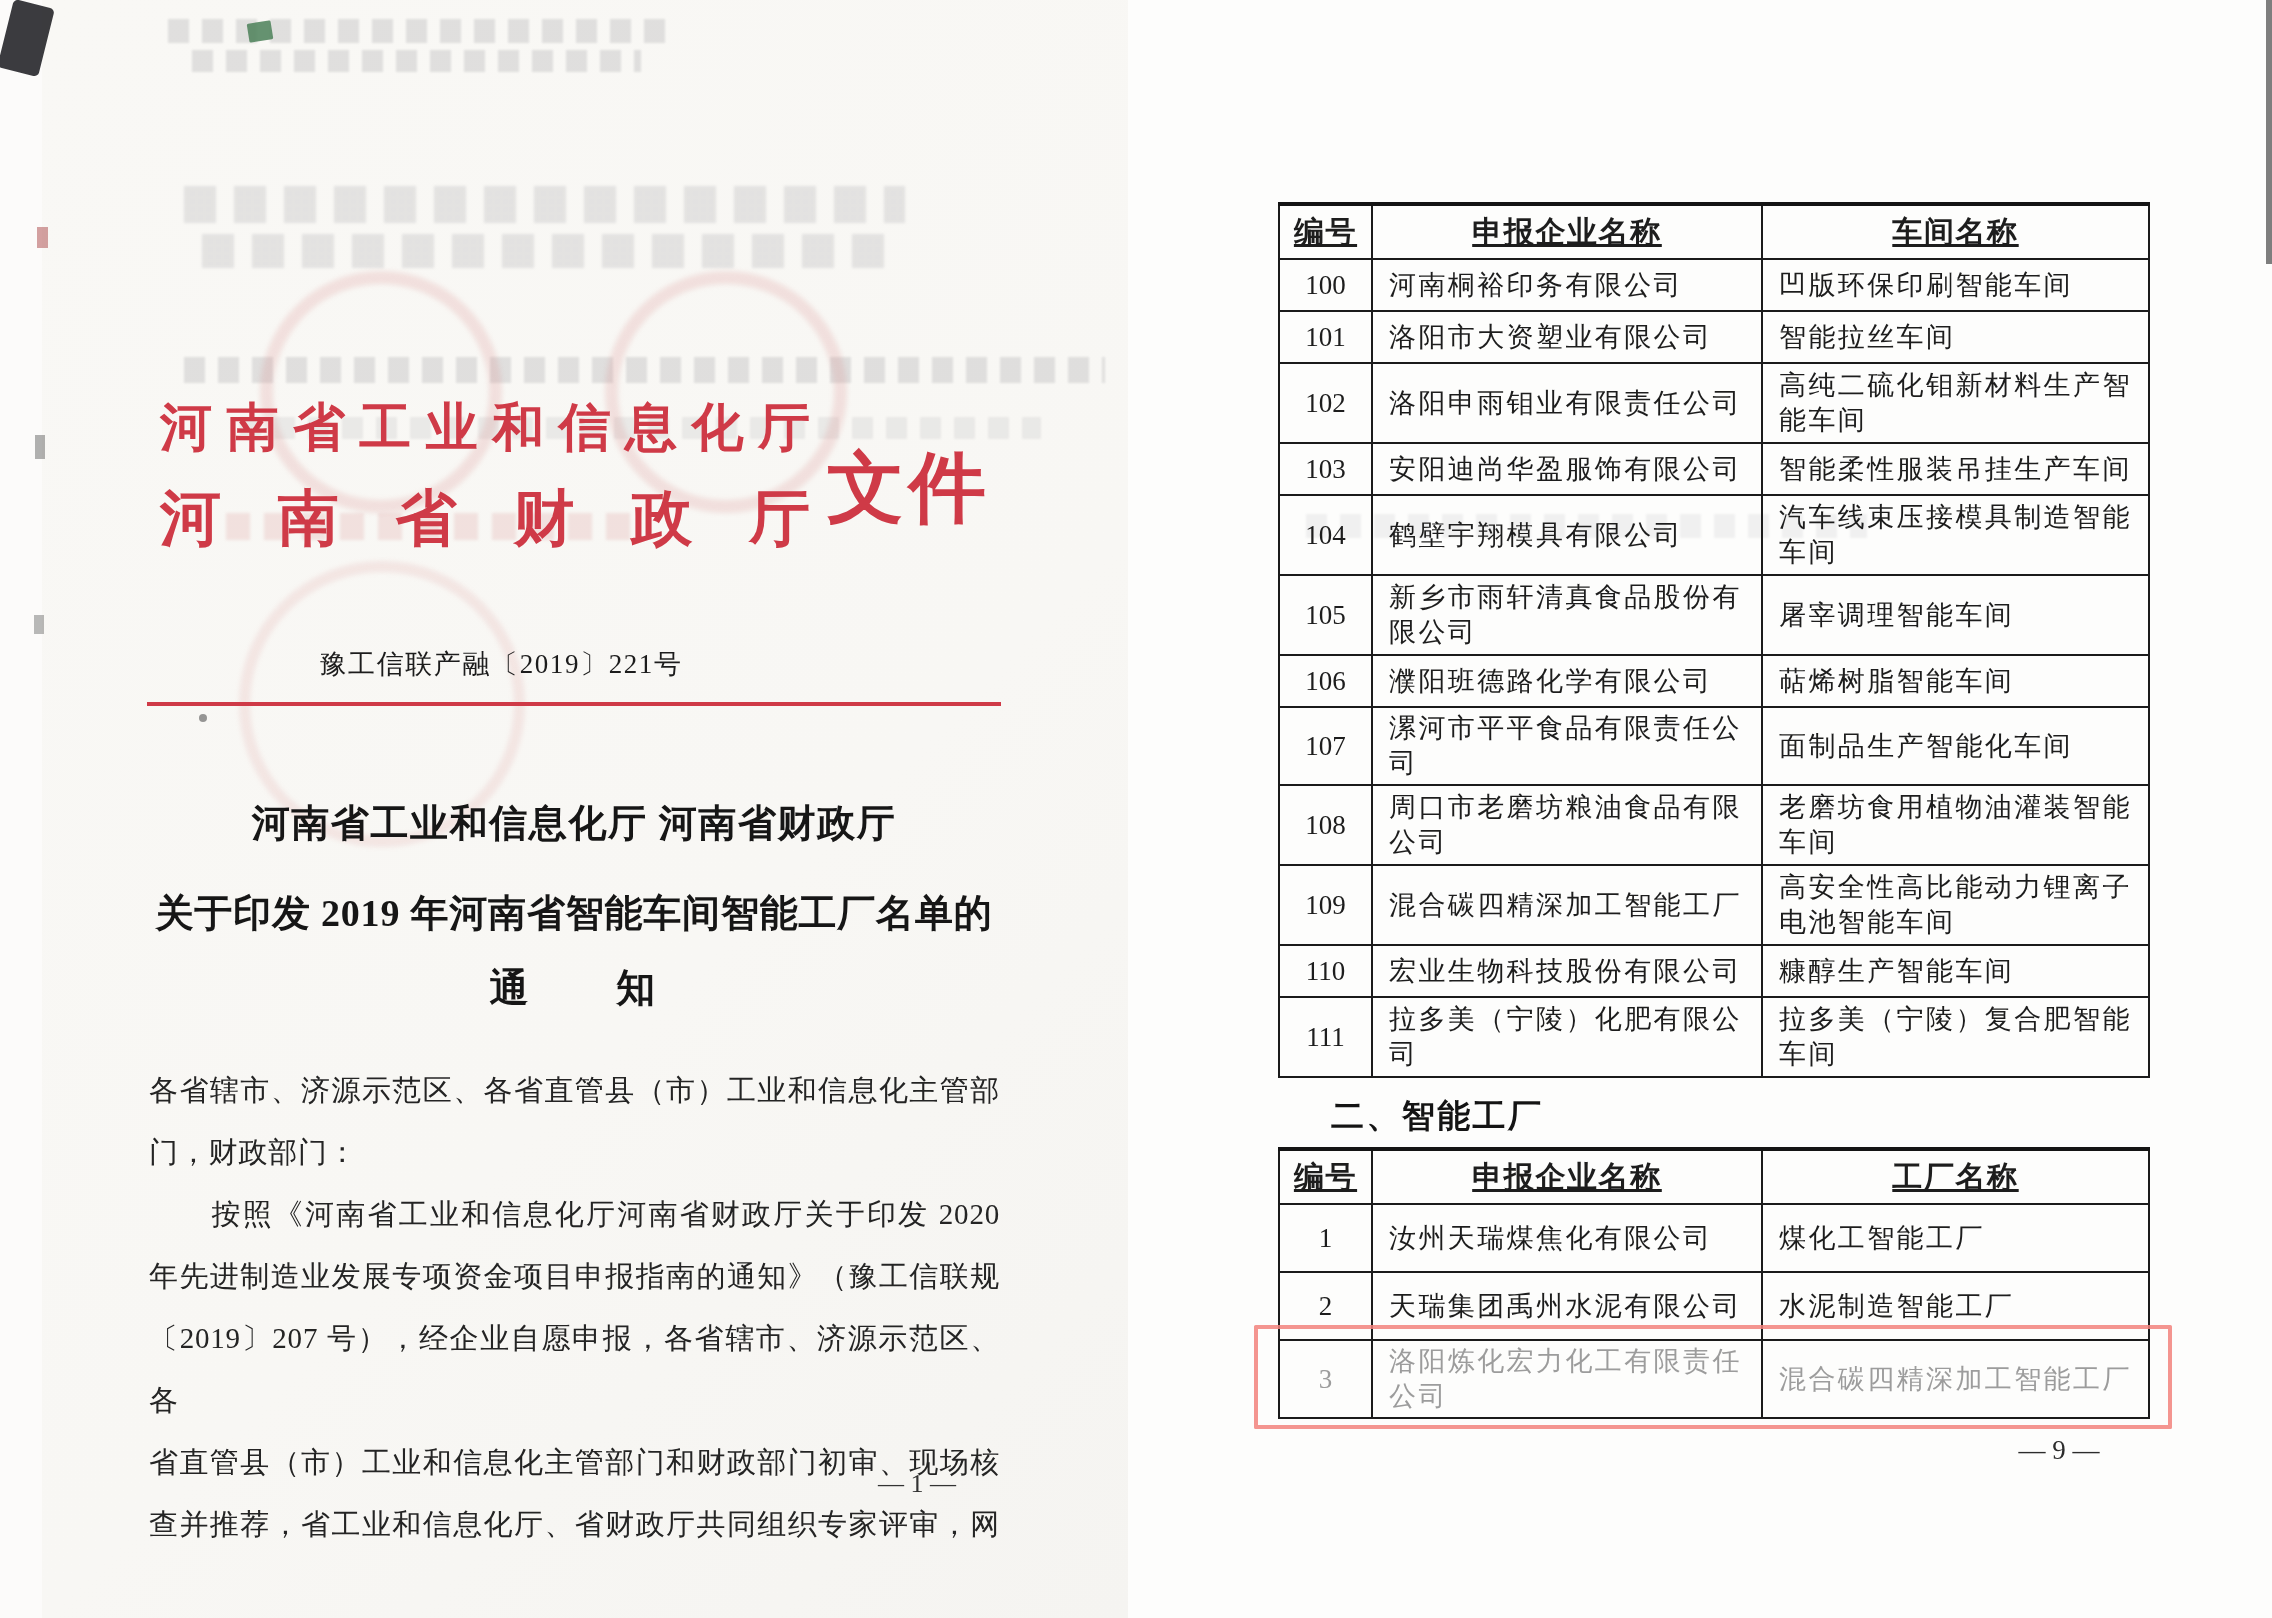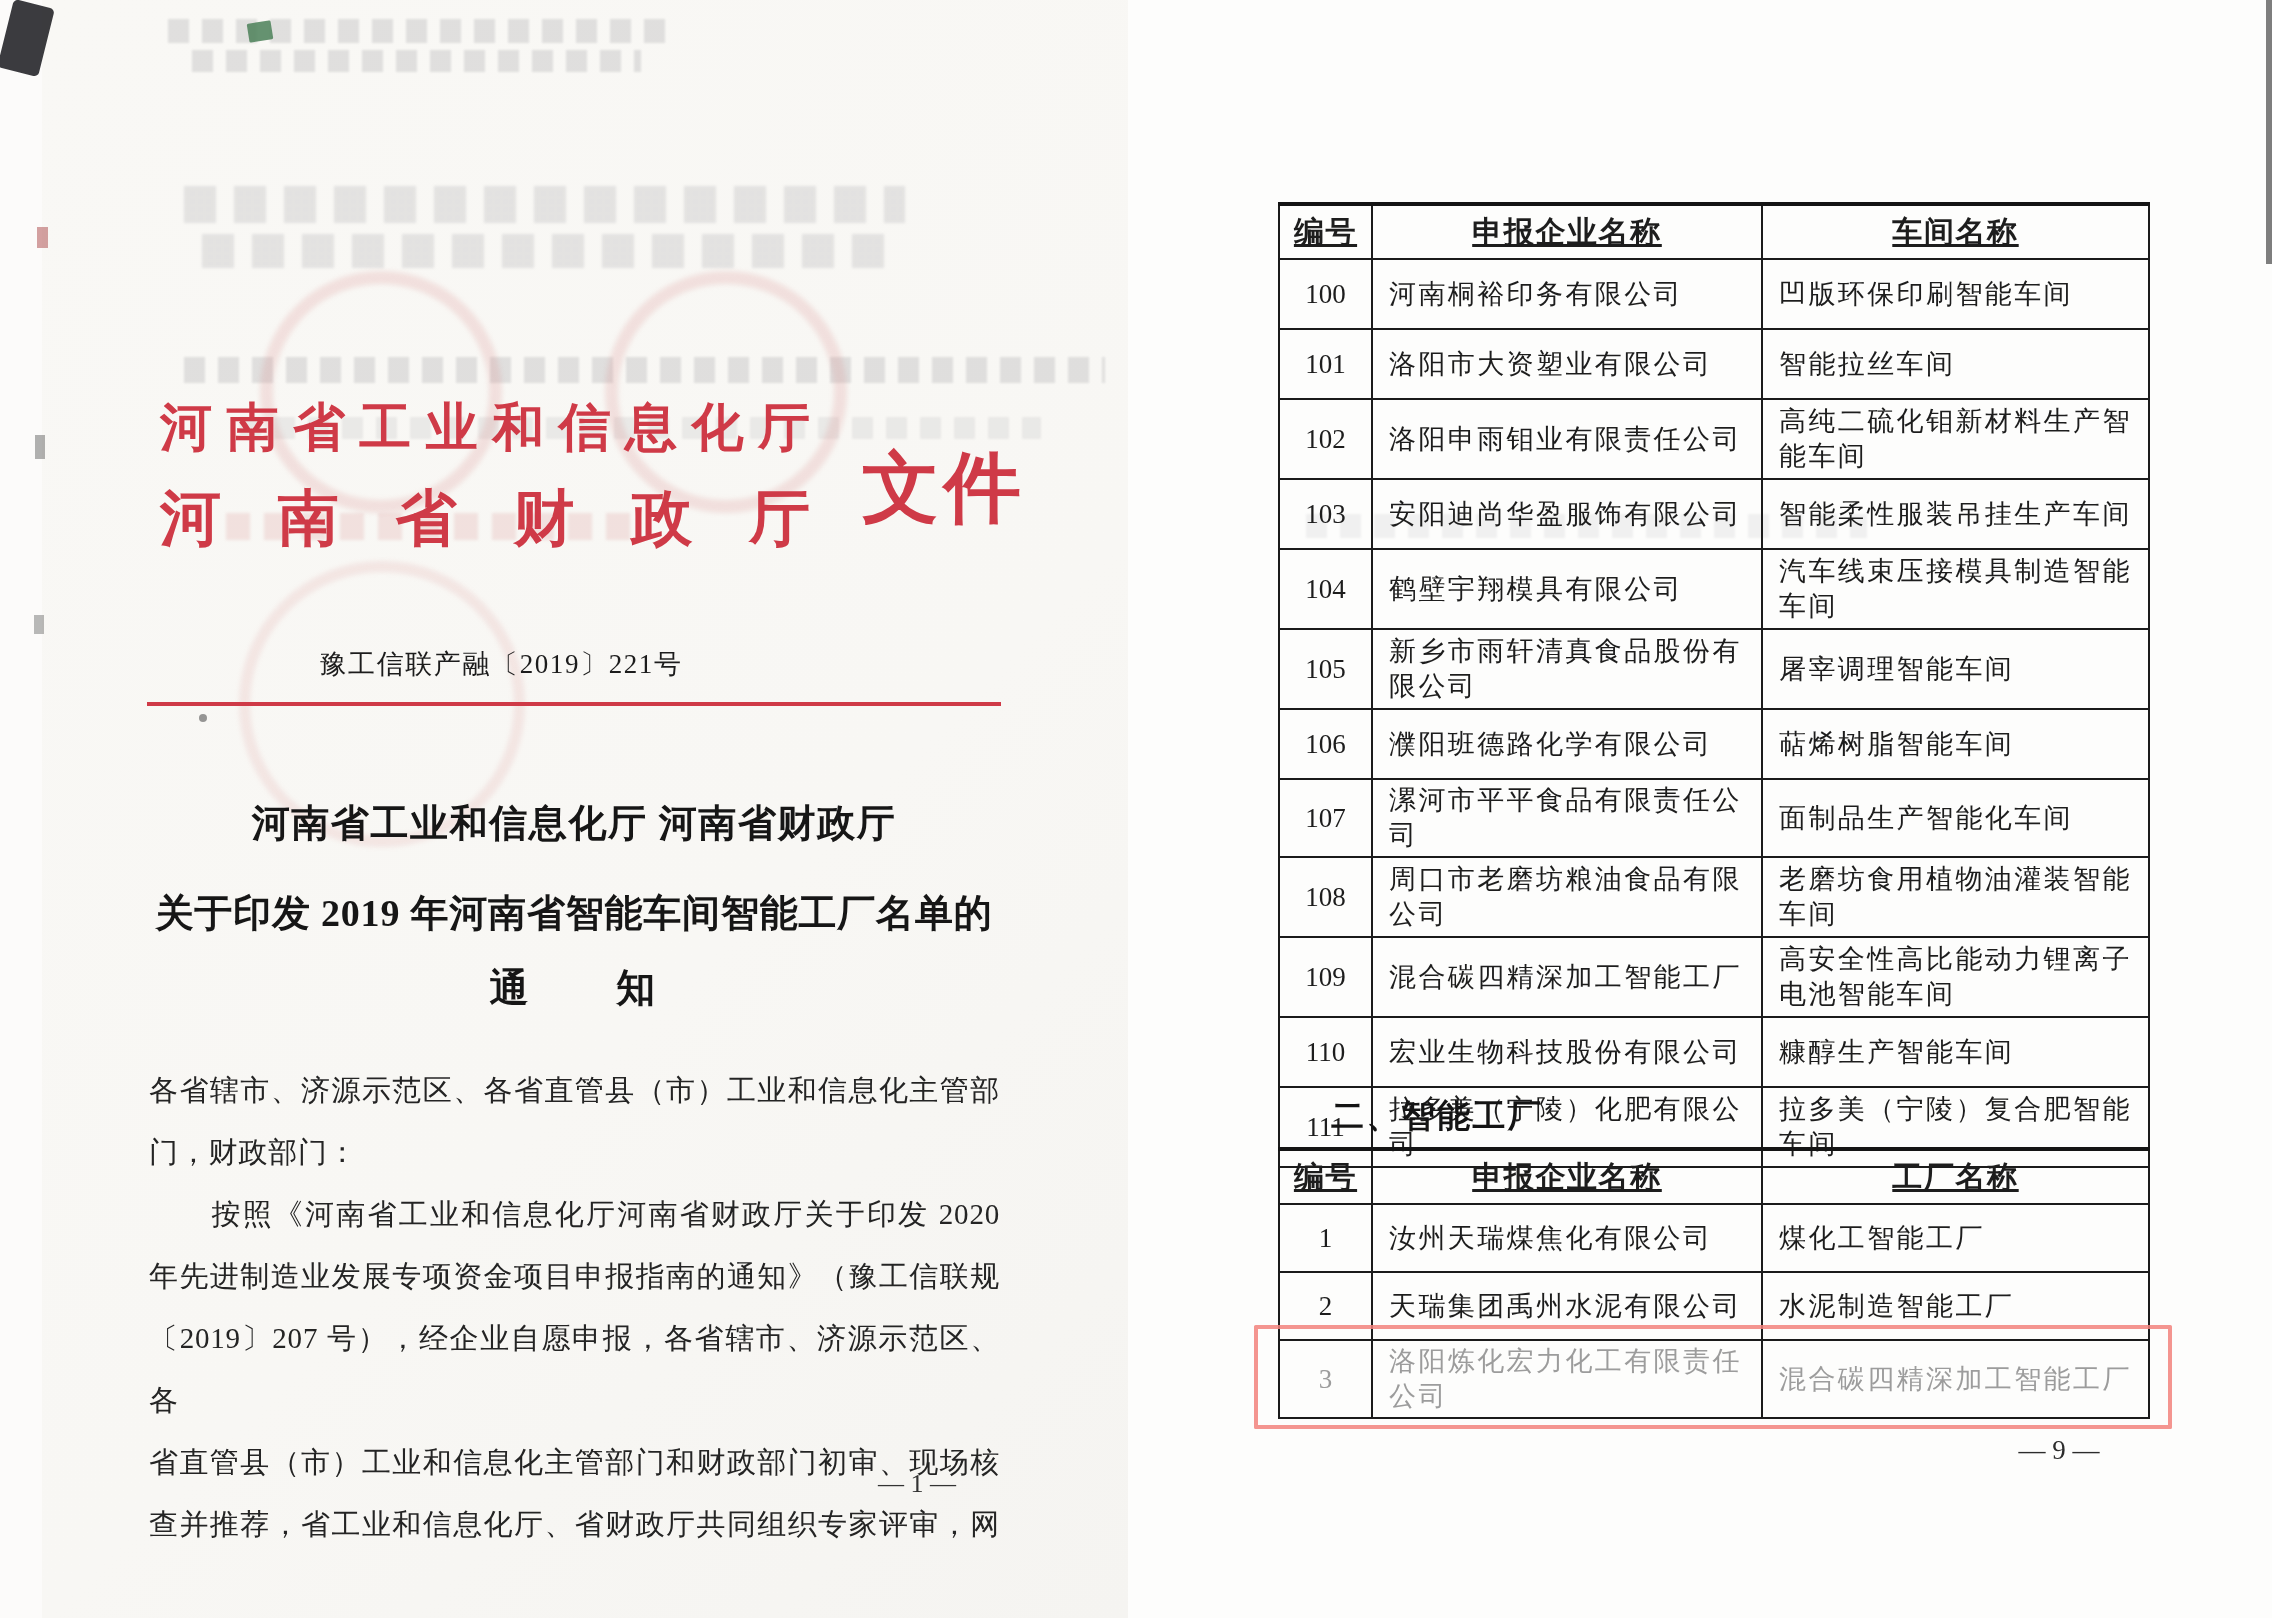--- a/index.html
+++ b/index.html
@@ -37,21 +37,21 @@
   .seal-1{left:260px;top:271px;width:216px;height:216px;border:13px solid rgba(214,130,130,.20);}
   .seal-2{left:605px;top:271px;width:216px;height:216px;border:13px solid rgba(214,130,130,.20);}
   .seal-3{left:239px;top:561px;width:264px;height:264px;border:11.2px solid rgba(214,130,130,.15);}
 
   
   .red-head{color:#cf3a47;font-weight:bold;}
   .red-line1{left:160px;top:399px;width:650px;font-size:52px;line-height:1.1;
     text-align:justify;text-align-last:justify;}
   .red-line2{left:160px;top:485px;width:650px;font-size:61px;line-height:1.1;
     text-align:justify;text-align-last:justify;}
-  .doc-word{left:827px;top:437px;font-size:77px;letter-spacing:4.8px;margin-left:35px;}
+  .doc-word{left:827px;top:437px;font-size:77px;letter-spacing:4.8px;}
   .doc-number{left:311px;top:646px;width:380px;text-align:center;font-size:27px;
     letter-spacing:1.6px;color:#1c1c1c;}
   .red-rule{left:147px;top:702px;width:854px;height:4px;background:#cf3a47;}
 
   
   .doc-title{left:147px;width:854px;text-align:center;font-weight:bold;color:#161616;}
   .t1{top:798px;font-size:38px;letter-spacing:1.6px;}
   .t2{top:888px;font-size:38px;letter-spacing:0.8px;}
   .t3{top:961px;font-size:39px;letter-spacing:3.2px;}
   .body-block{left:149px;top:1059px;width:851px;font-size:29px;line-height:62px;
@@ -63,21 +63,21 @@
   
   table.doc-table{border-collapse:collapse;table-layout:fixed;width:870px;
     font-size:27px;color:#1d1d1d;}
   table.doc-table th{font-weight:bold;font-size:30px;height:50px;
     border:2.4px solid #1b1b1b;border-top:4.8px solid #141414;text-align:center;letter-spacing:1.6px;text-decoration:underline;}
   table.doc-table td{border:2.4px solid #1b1b1b;letter-spacing:2.4px;line-height:35px;
     padding:3.2px 8px;}
   table.doc-table td:nth-child(1){text-align:center;padding:3.2px 1.6px;letter-spacing:0;}
   table.doc-table td:nth-child(2),table.doc-table td:nth-child(3){text-align:left;padding-left:16px;}
   .tbl1{left:1278px;top:202px;}
-  .tbl1 tbody tr{height:70px;}
+  .tbl1 tbody tr{height:52px;}
   .tbl1 tbody tr:nth-child(3),.tbl1 tbody tr:nth-child(5),.tbl1 tbody tr:nth-child(6),
   .tbl1 tbody tr:nth-child(9),.tbl1 tbody tr:nth-child(10),.tbl1 tbody tr:nth-child(12){height:80px;}
   .section-title{left:1331px;top:1094px;font-size:33px;font-weight:bold;color:#141414;letter-spacing:2.4px;}
   .tbl2{left:1278px;top:1147px;}
   .tbl2 tbody tr{height:68px;}
   .tbl2 tbody tr:nth-child(3){color:#9c9c9c;}
   .highlight-box{left:1254px;top:1325px;width:910px;height:96px;
     border:4px solid rgba(242,131,125,.85);border-radius:1.6px;}
   .pageno-right{left:1947px;top:1435px;width:224px;text-align:center;font-size:27px;color:#2c2c2c;}
 </style>

